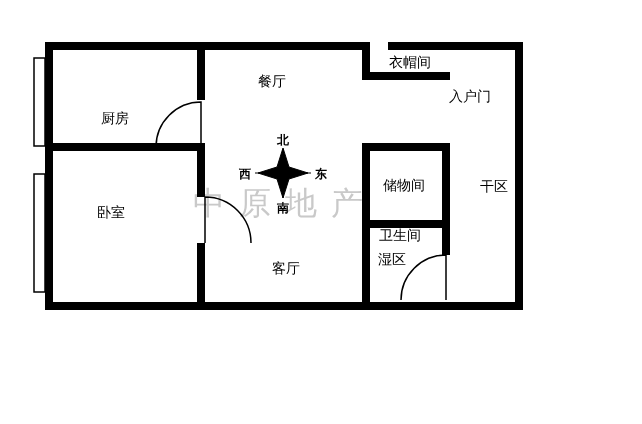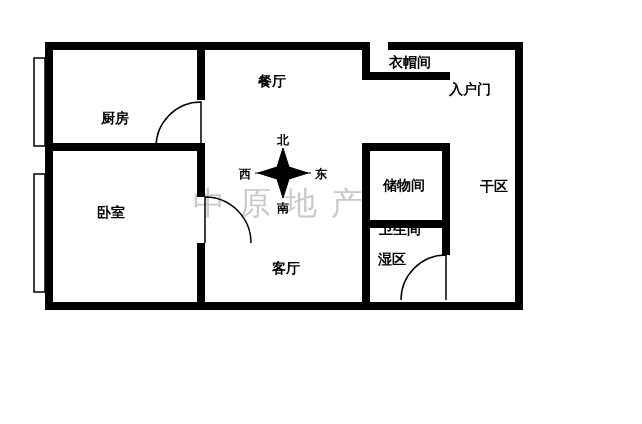--- a/index.html
+++ b/index.html
@@ -6,21 +6,21 @@
   #stage{
     position:relative;
     width:642px;height:424px;
     background:#ffffff;
     overflow:hidden;
     font-family:"DejaVu Sans", sans-serif;
   }
   .wall{position:absolute;background:#000;}
   .label{
     position:absolute;
-    font-weight:bold;
+    font-weight:normal;
     font-size:14px;
     color:#000;
     white-space:nowrap;
     line-height:1;
   }
   .watermark{
     position:absolute;
     left:193px;top:182px;
     font-size:32px;
     font-weight:normal;
@@ -75,21 +75,21 @@
       <text x="283" y="144" text-anchor="middle" font-size="12" font-weight="bold" fill="#000">北</text>
       <text x="283" y="212" text-anchor="middle" font-size="12" font-weight="bold" fill="#000">南</text>
       <text x="245" y="178" text-anchor="middle" font-size="12" font-weight="bold" fill="#000">西</text>
       <text x="321" y="178" text-anchor="middle" font-size="12" font-weight="bold" fill="#000">东</text>
     </g>
   </svg>
 
   <div class="label" style="left:101px;top:111px">厨房</div>
   <div class="label" style="left:258px;top:74px">餐厅</div>
   <div class="label" style="left:389px;top:55px">衣帽间</div>
-  <div class="label" style="left:449px;top:82px">入户门</div>
+  <div class="label" style="left:449px;top:89px">入户门</div>
   <div class="label" style="left:97px;top:205px">卧室</div>
   <div class="label" style="left:272px;top:261px">客厅</div>
   <div class="label" style="left:383px;top:178px">储物间</div>
   <div class="label" style="left:480px;top:179px">干区</div>
-  <div class="label" style="left:379px;top:222px">卫生间</div>
+  <div class="label" style="left:379px;top:228px">卫生间</div>
   <div class="label" style="left:378px;top:252px">湿区</div>
 
 </div>
 
 </body></html>

